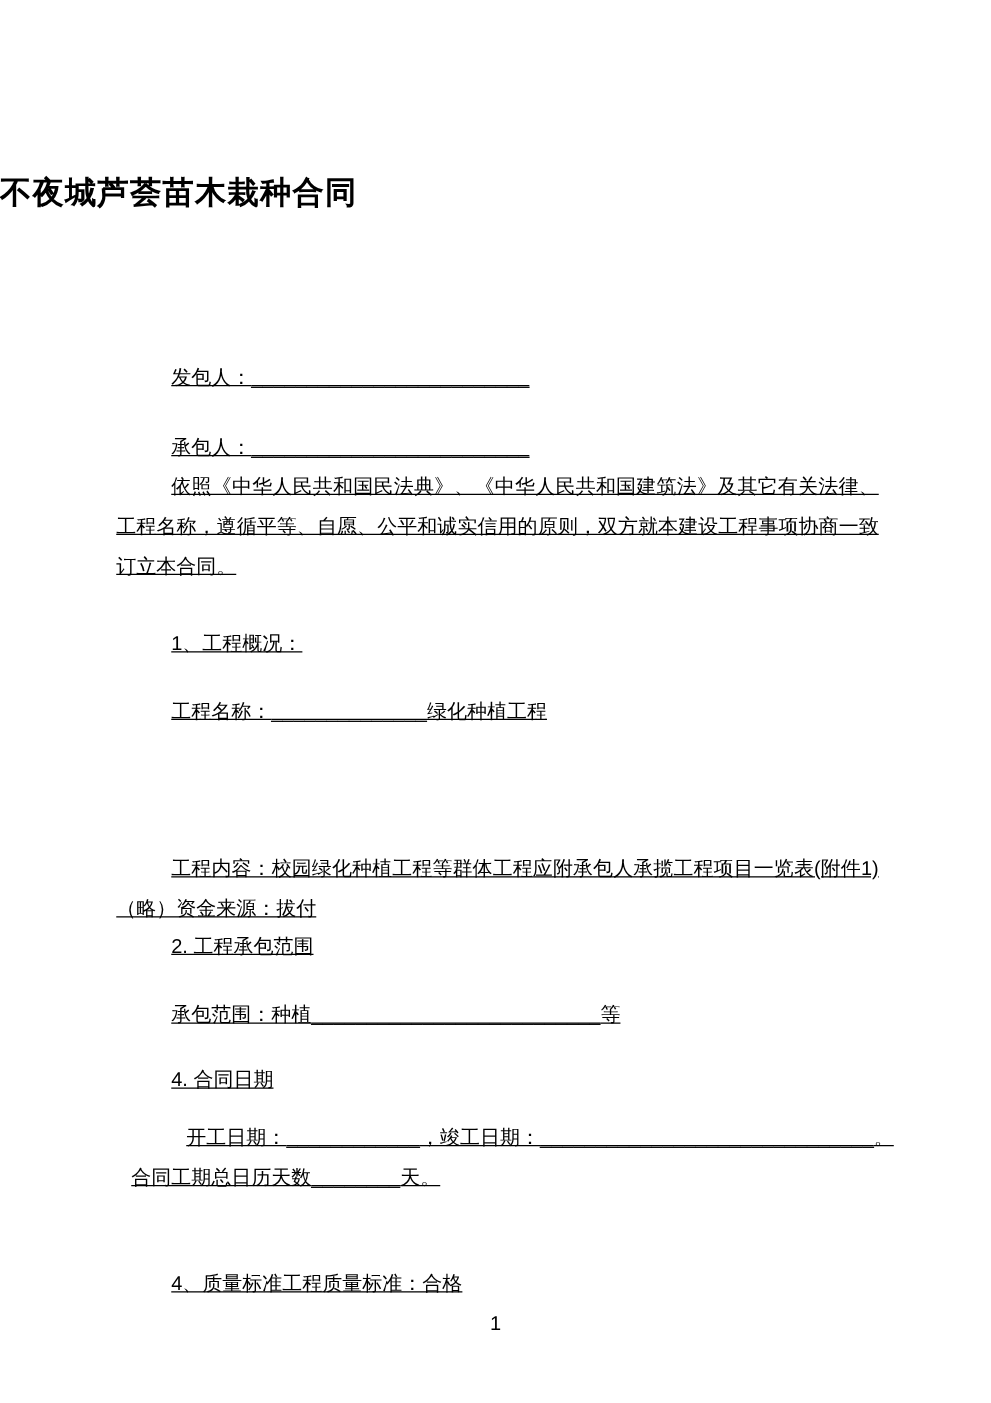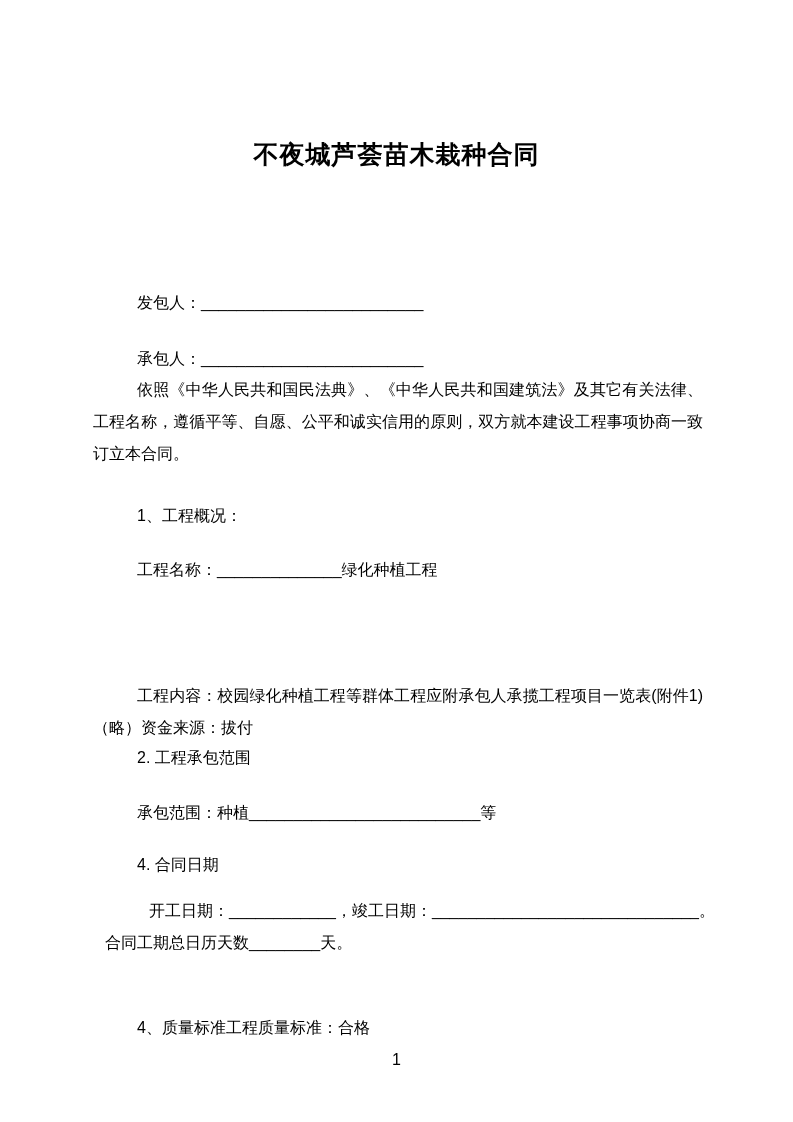--- a/index.html
+++ b/index.html
@@ -15,21 +15,20 @@
     overflow: hidden;
     font-family: "Liberation Sans", sans-serif;
     color: #000000;
   }
   .doc-title {
     position: absolute;
     top: 136px;
     left: 0;
     width: 100%;
     margin: 0;
-    text-align: center;
     font-size: 25px;
     font-weight: bold;
     line-height: 36px;
     letter-spacing: 1px;
   }
   .line {
     position: absolute;
     left: 93px;
     width: 610px;
     font-size: 16px;
@@ -38,21 +37,21 @@
   }
   .par {
     position: absolute;
     left: 93px;
     width: 610px;
     font-size: 16px;
     line-height: 32px;
     text-align: justify;
     word-break: break-all;
   }
-  .indent { text-indent: 44px; }
+  .indent { text-indent: 44px; text-decoration: underline; }
   .blank { letter-spacing: 0; }
   .pageno {
     position: absolute;
     top: 1044px;
     left: 0;
     width: 100%;
     text-align: center;
     font-size: 16px;
     line-height: 32px;
   }

